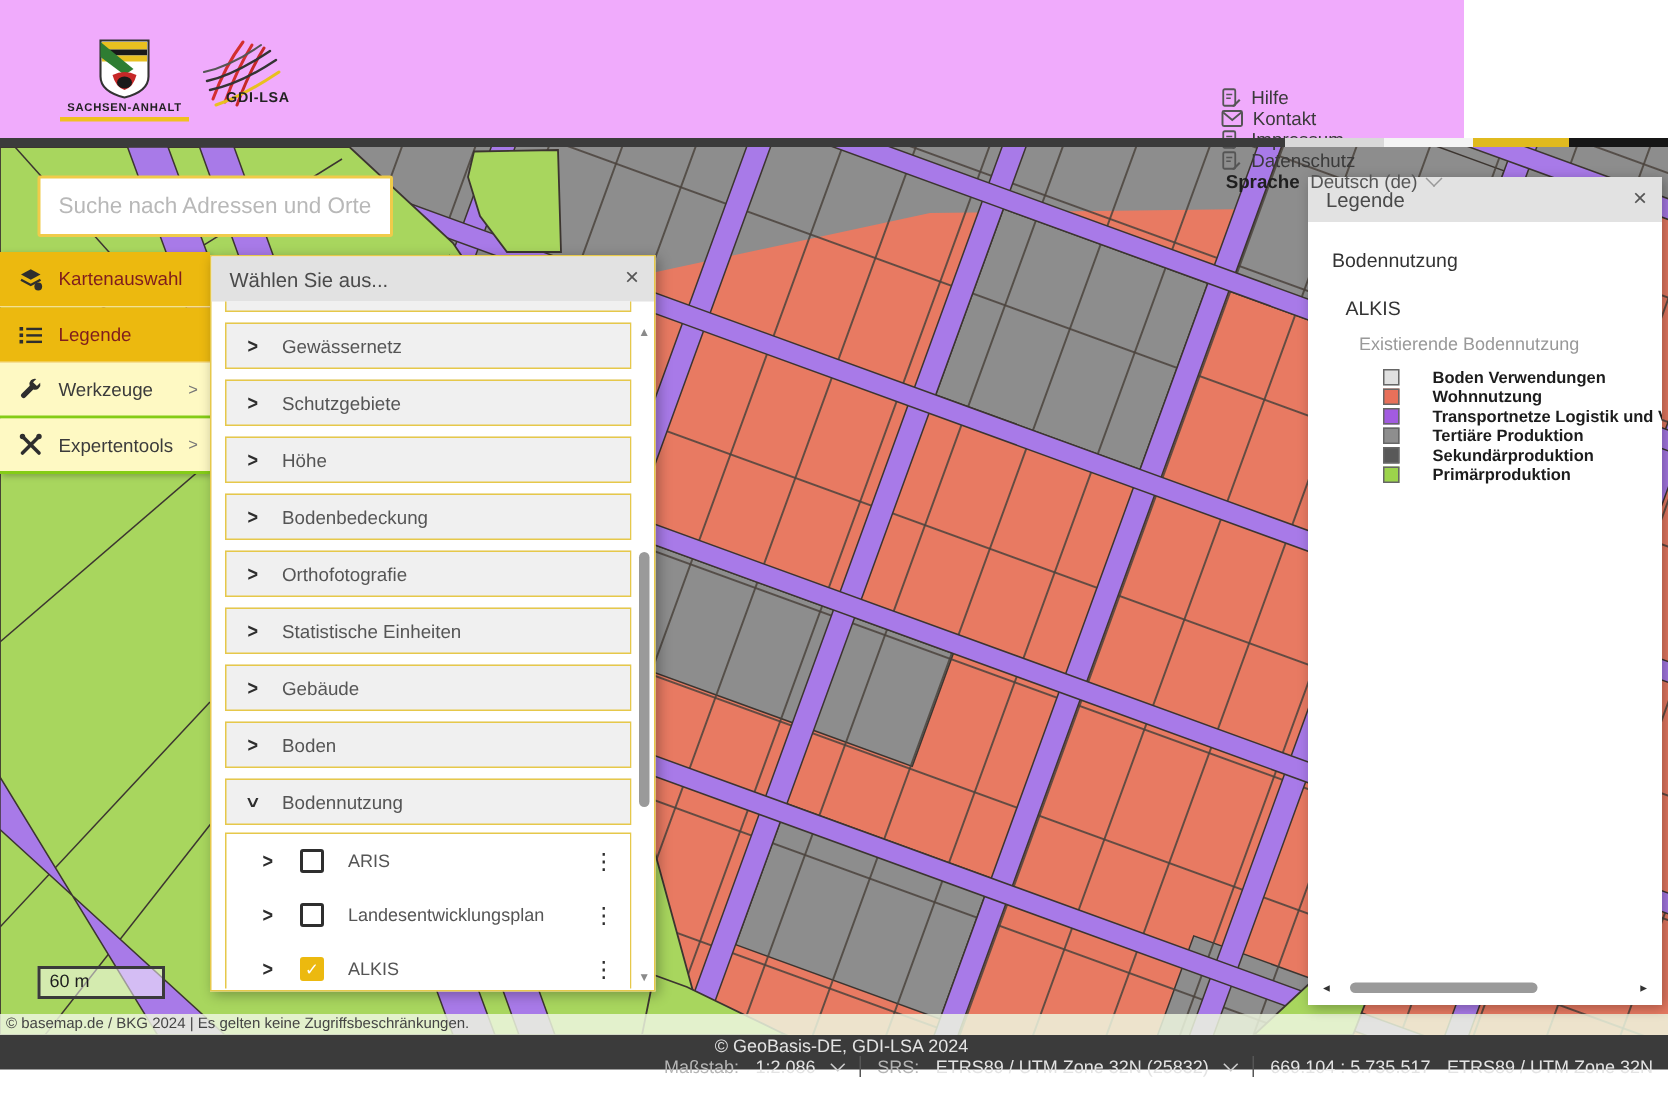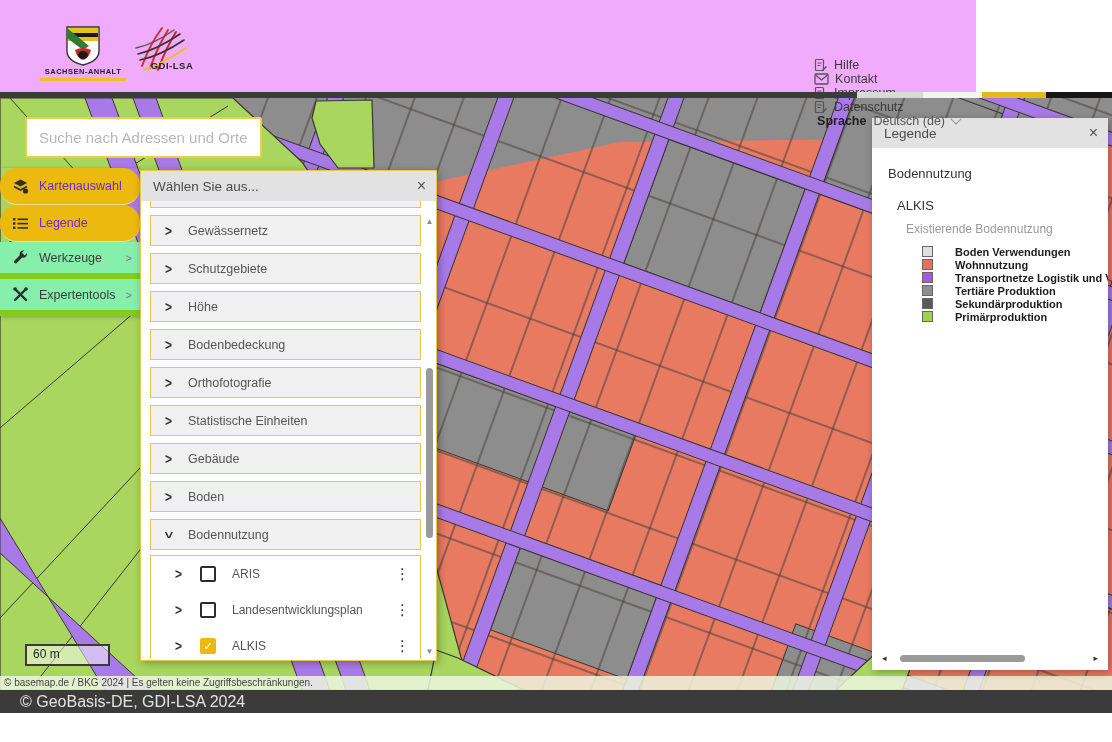--- a/index.html
+++ b/index.html
@@ -41,23 +41,23 @@
   
   .searchbox{position:absolute;left:25px;top:117px;width:237px;height:41px;z-index:10;
              background:#fff;border:2px solid #f0cb4a;border-radius:2px;box-sizing:border-box;}
   .searchbox input{width:100%;height:100%;border:0;outline:0;background:transparent;
              padding:0 12px;box-sizing:border-box;font:15px "Liberation Sans","DejaVu Sans",sans-serif;color:#333;}
   .searchbox input::placeholder{color:#b8b8b8;}
 
   
   .sidemenu{position:absolute;left:0;top:168px;width:140px;z-index:11;box-shadow:1px 1px 4px rgba(0,0,0,.25);}
   .sm-item{height:37px;display:flex;align-items:center;gap:10px;padding:0 8px 0 12px;
-           font-size:12.5px;color:#3b3b3b;background:#86efac;border-bottom:6px solid #84cc16;
+           font-size:12.5px;color:#3b3b3b;background:#fef9c3;border-bottom:2px solid #84cc16;
            cursor:pointer;box-sizing:border-box;}
-  .sm-item.active{background:#ecb90f;border-bottom:1px solid rgba(255,255,255,.55);color:#6d28d9;border-radius:17px;}
+  .sm-item.active{background:#ecb90f;border-bottom:1px solid rgba(255,255,255,.55);color:#7f1d1d;}
   .sm-icon{width:17px;height:17px;flex:none;}
   .sm-chev{margin-left:auto;color:#777;font-size:11px;}
 
   
   .layer-panel{position:absolute;left:140px;top:170px;width:297px;height:491px;z-index:12;
                background:#fff;border:1px solid #e6c84a;box-sizing:border-box;box-shadow:2px 2px 8px rgba(0,0,0,.3);}
   .panel-head{height:30px;background:#e2e2e2;display:flex;align-items:center;
               padding:0 10px 0 12px;font-size:13.5px;color:#4a4a4a;}
   .panel-close{margin-left:auto;color:#555;font-size:16px;line-height:1;cursor:pointer;}
   .lp-body{position:absolute;top:30px;bottom:1px;left:1px;right:15px;overflow:hidden;padding-left:8px;}
@@ -89,21 +89,21 @@
   .lg-row{display:flex;align-items:center;height:13px;white-space:nowrap;}
   .lg-swatch{width:11px;height:11px;border:1px solid #666;margin-right:22px;flex:none;box-sizing:border-box;}
   .lg-label{font-size:11px;font-weight:700;color:#1c1c1c;}
   .lg-hscroll{position:absolute;left:6px;right:6px;bottom:5px;height:13px;}
   .lg-arr{position:absolute;top:1px;font-size:9px;color:#333;cursor:pointer;}
   .lg-arr.left{left:4px;} .lg-arr.right{right:4px;}
   .lg-thumb{position:absolute;left:22px;top:3px;width:125px;height:7px;border-radius:4px;background:#9a9a9a;cursor:pointer;}
 
   
   .statusbar{position:absolute;left:0;top:690px;width:1112px;height:23px;z-index:20;background:#3b3b3b;
-             display:flex;align-items:center;color:#e3e3e3;font-size:16px;box-sizing:border-box;padding:0 10px 0 20px;}
+             display:flex;align-items:center;color:#e3e3e3;font-size:12px;box-sizing:border-box;padding:0 10px 0 20px;flex-direction:column;}
   .sb-right{margin-left:auto;display:flex;align-items:center;gap:11px;white-space:nowrap;}
   .sb-sep{width:1px;height:14px;background:#565656;}
   .sb-lbl{color:#b5b5b5;}
   .sb-chev{width:6px;height:6px;border-right:1.5px solid #cfcfcf;border-bottom:1.5px solid #cfcfcf;
            transform:rotate(45deg);margin-top:-3px;cursor:pointer;}
 </style>
 </head>
 <body>
 
 <div class="stage">
@@ -408,15 +408,27 @@
     </div>
     <div class="lg-hscroll">
       <span class="lg-arr left">◂</span>
       <div class="lg-thumb"></div>
       <span class="lg-arr right">▸</span>
     </div>
   </div>
 
   <div class="statusbar">
     <span>© GeoBasis-DE, GDI-LSA 2024</span>
+    <span class="sb-right">
+      <span class="sb-lbl">Maßstab:</span>
+      <span>1:2.086</span>
+      <span class="sb-chev"></span>
+      <span class="sb-sep"></span>
+      <span class="sb-lbl">SRS:</span>
+      <span>ETRS89 / UTM Zone 32N (25832)</span>
+      <span class="sb-chev"></span>
+      <span class="sb-sep"></span>
+      <span>669.104 : 5.735.517</span>
+      <span>ETRS89 / UTM Zone 32N</span>
+    </span>
   </div>
 
 </div>
 
 </body></html>

